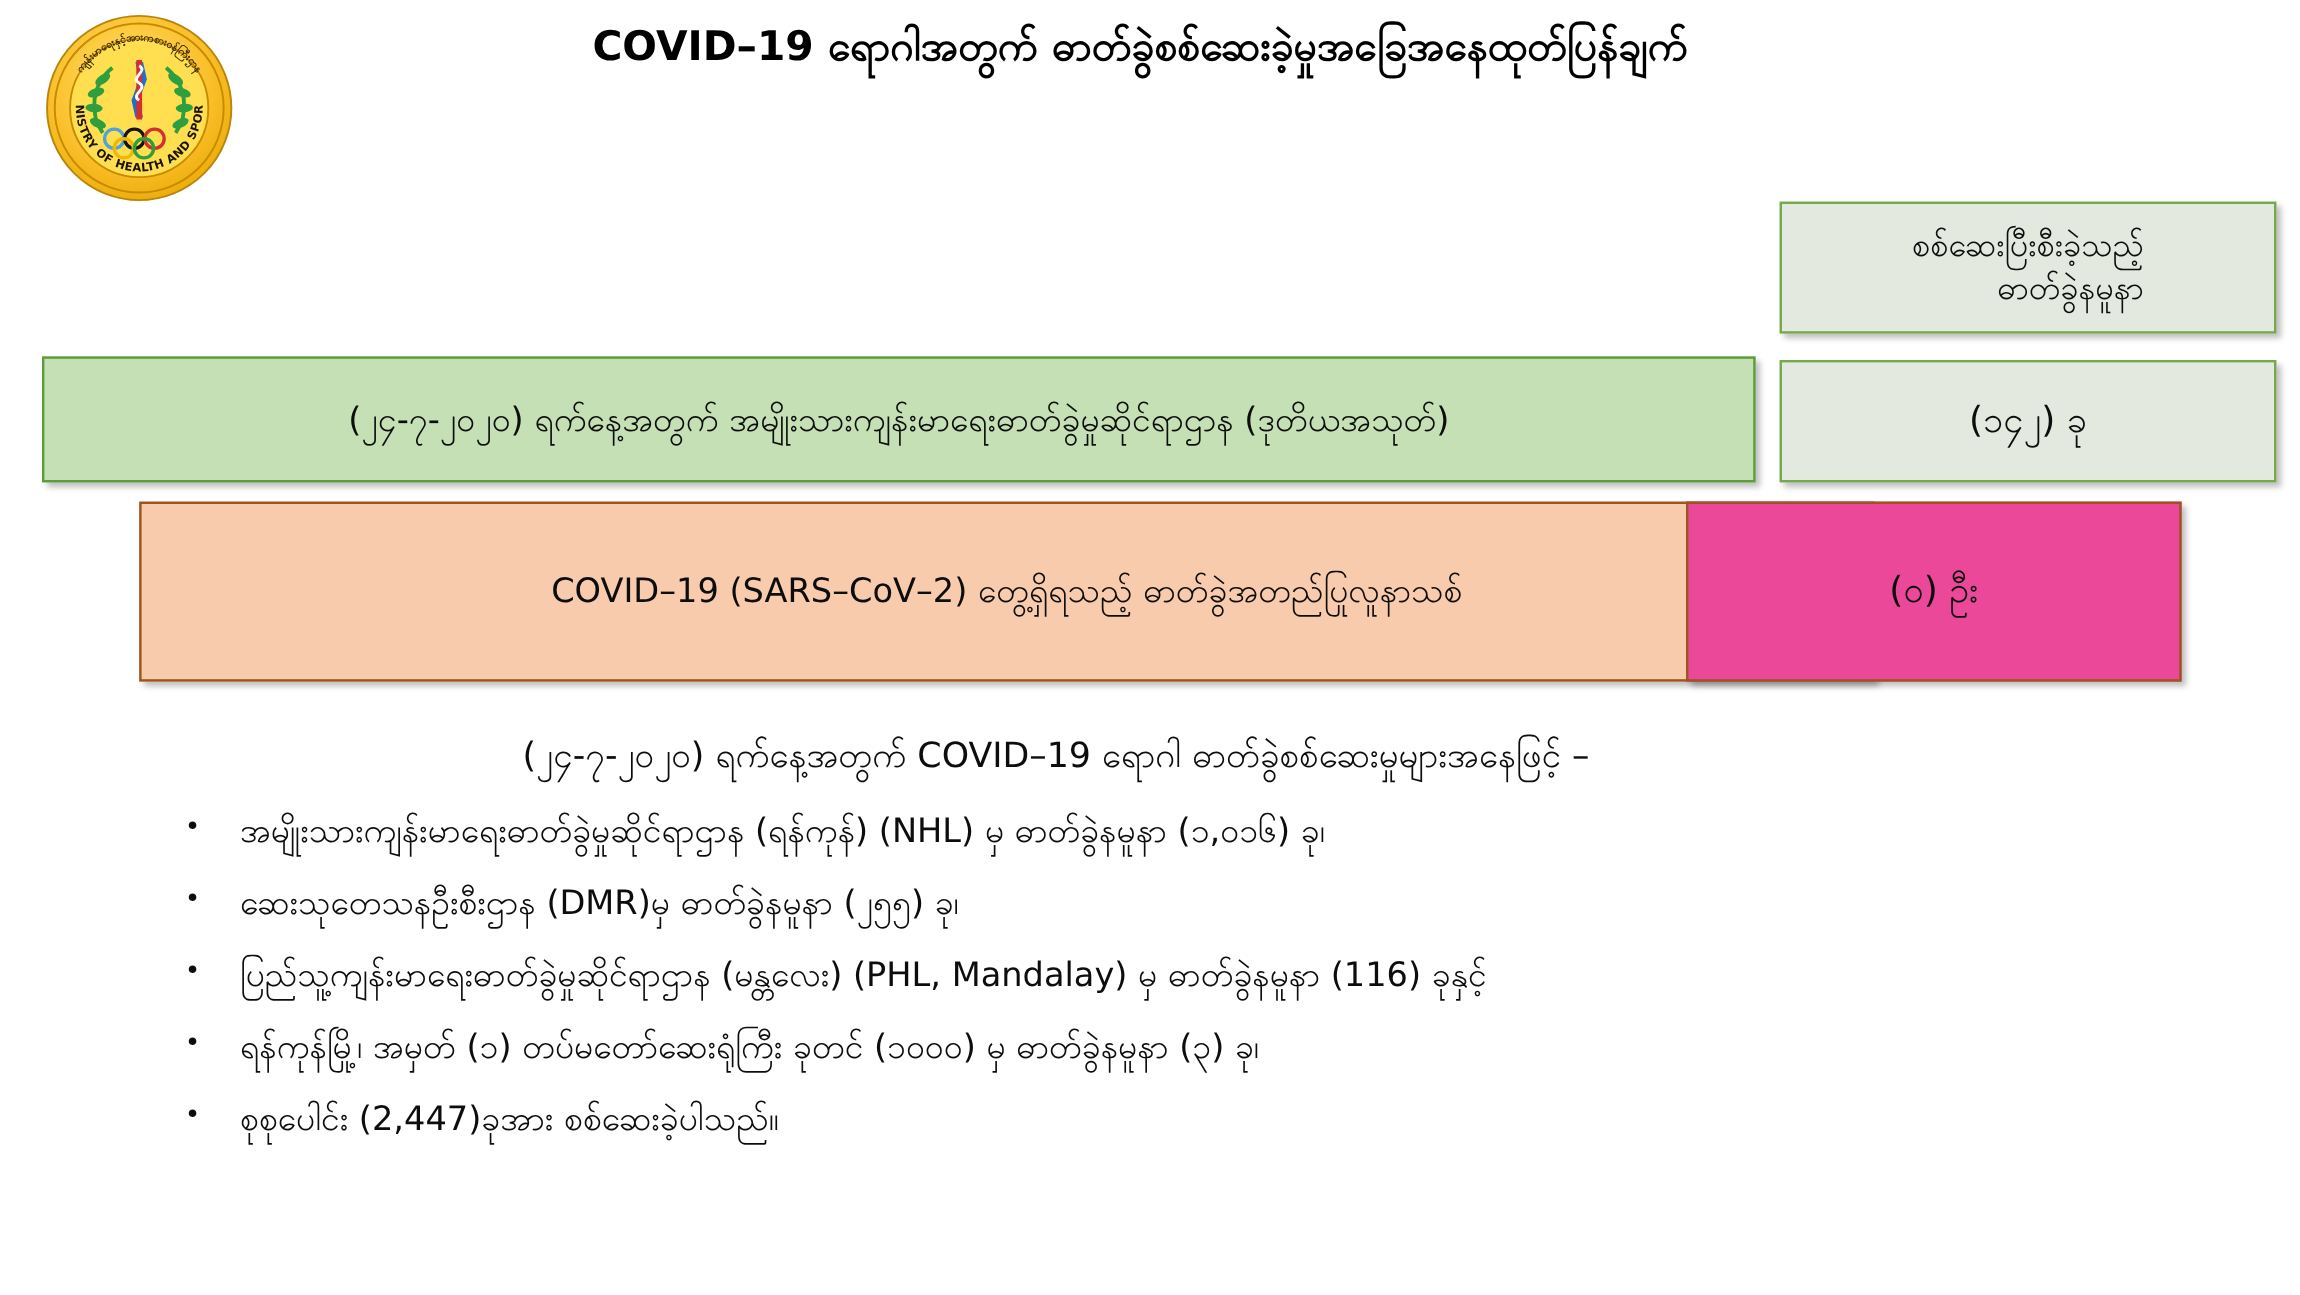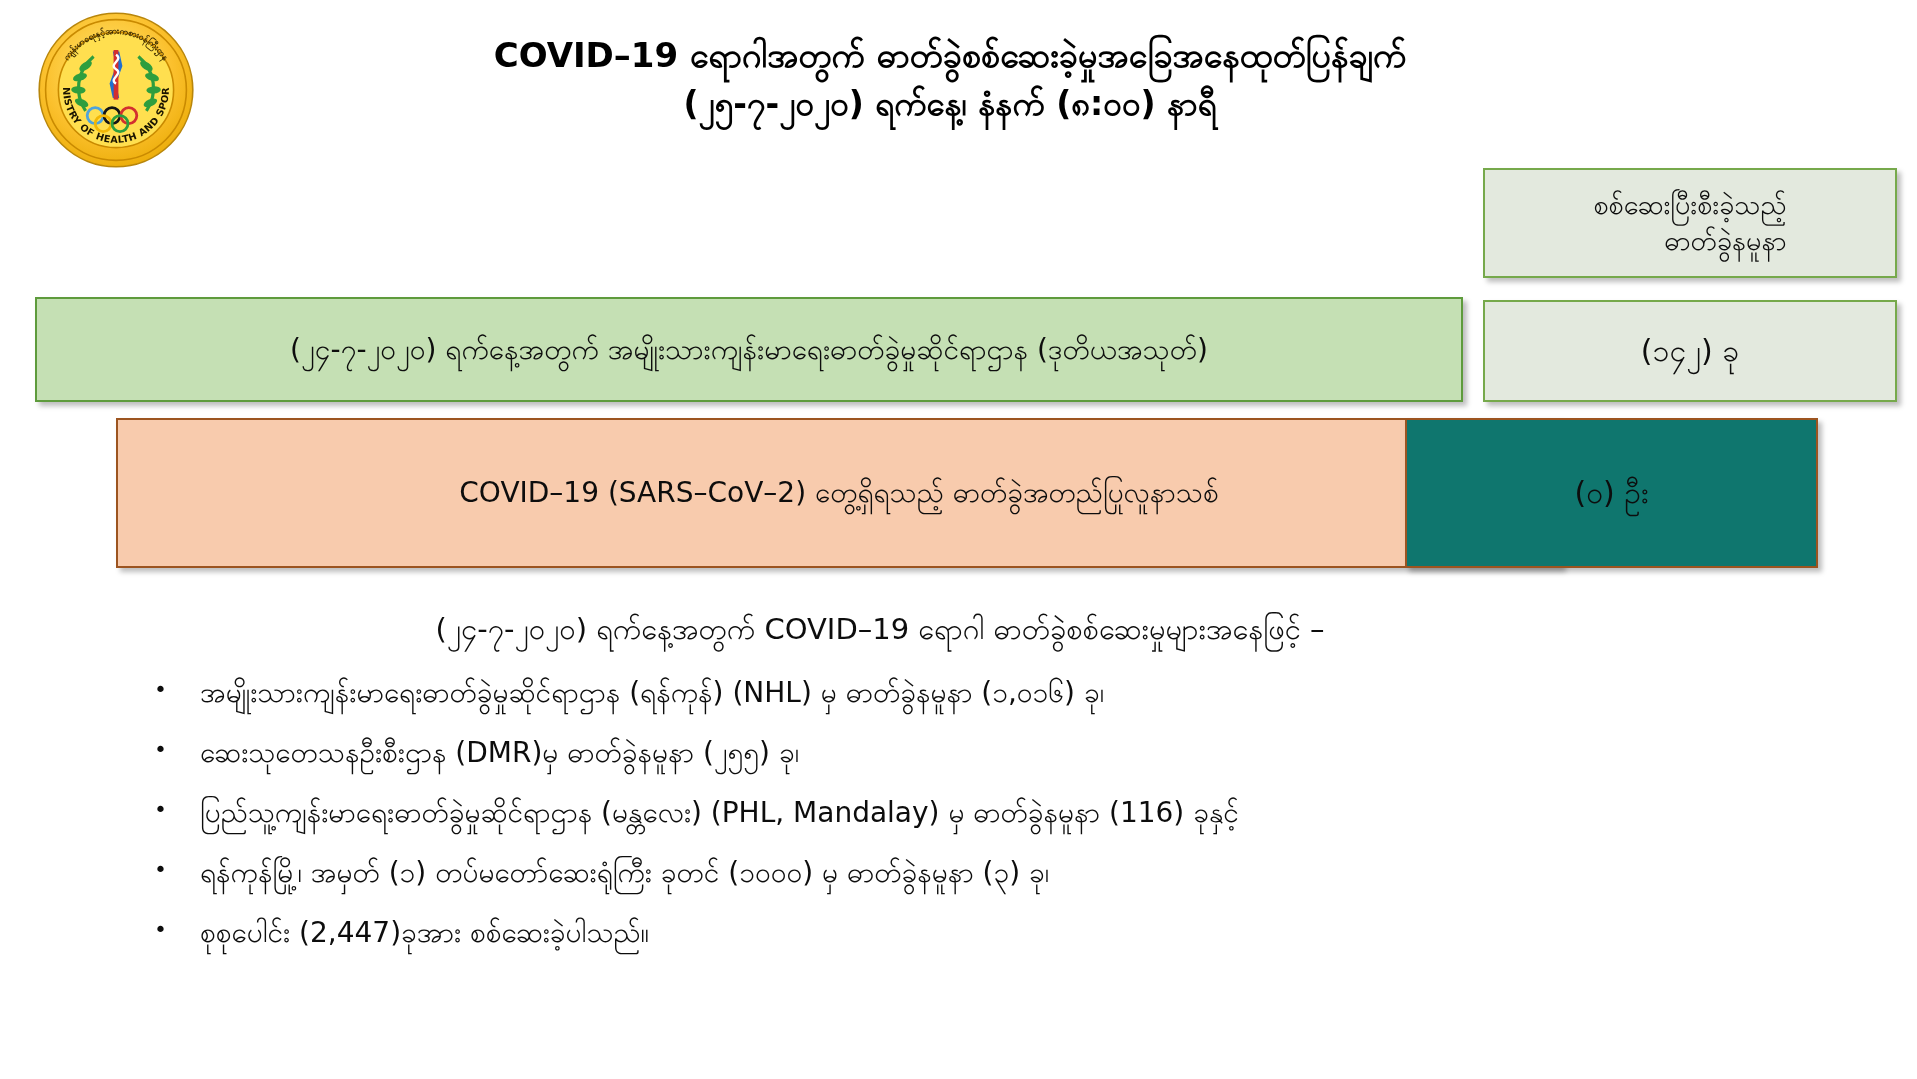--- a/index.html
+++ b/index.html
@@ -14,21 +14,21 @@
   .page{position:absolute;inset:0;}
 
   
   .logo{
     position:absolute;left:36px;top:10px;width:160px;height:160px;
   }
   .logo svg{display:block;width:160px;height:160px;}
 
   
   .title-block{
-    position:absolute;left:300px;top:30px;width:1300px;
+    position:absolute;left:300px;top:14px;width:1300px;
     text-align:center;
   }
   .title-line{
     font-weight:bold;
     font-size:34px;
     line-height:1.48;
     letter-spacing:0px;
     color:#000000;
     white-space:nowrap;
   }
@@ -75,21 +75,21 @@
   .box-orange-main{
     left:116px;top:418px;width:1446px;height:150px;
     background:#F8CBAD;
     border:2px solid #9C5420;
     font-size:28px;
     padding:0 14px;
   }
   
   .box-orange-count{
     left:1405px;top:418px;width:413px;height:150px;
-    background:#0f766e;
+    background:#ec4899;
     border:2px solid #9C5420;
     font-size:30px;
   }
 
   .box-line{display:block;}
 
   
   .intro{
     position:absolute;left:0;top:610px;width:1760px;
     text-align:center;
@@ -171,21 +171,20 @@
         <circle cx="95" cy="132" r="10" stroke="#141414"></circle>
         <circle cx="116" cy="132" r="10" stroke="#D32F2F"></circle>
         <circle cx="84" cy="142" r="10" stroke="#F2B705"></circle>
         <circle cx="105" cy="142" r="10" stroke="#2E9E3E"></circle>
       </g>
     </svg>
   </div>
 
   <div class="title-block">
     <div class="title-line">COVID–19 ရောဂါအတွက် ဓာတ်ခွဲစစ်ဆေးခဲ့မှုအခြေအနေထုတ်ပြန်ချက်</div>
-    <div class="title-line l2">(၂၅-၇-၂၀၂၀) ရက်နေ့၊ နံနက် (၈:၀၀) နာရီ</div>
   </div>
 
   <div class="box box-green-right-top shadowed">
     <div>
       <span class="box-line">စစ်ဆေးပြီးစီးခဲ့သည့်</span>
       <span class="box-line">ဓာတ်ခွဲနမူနာ</span>
     </div>
   </div>
 
   <div class="box box-green-main shadowed">

